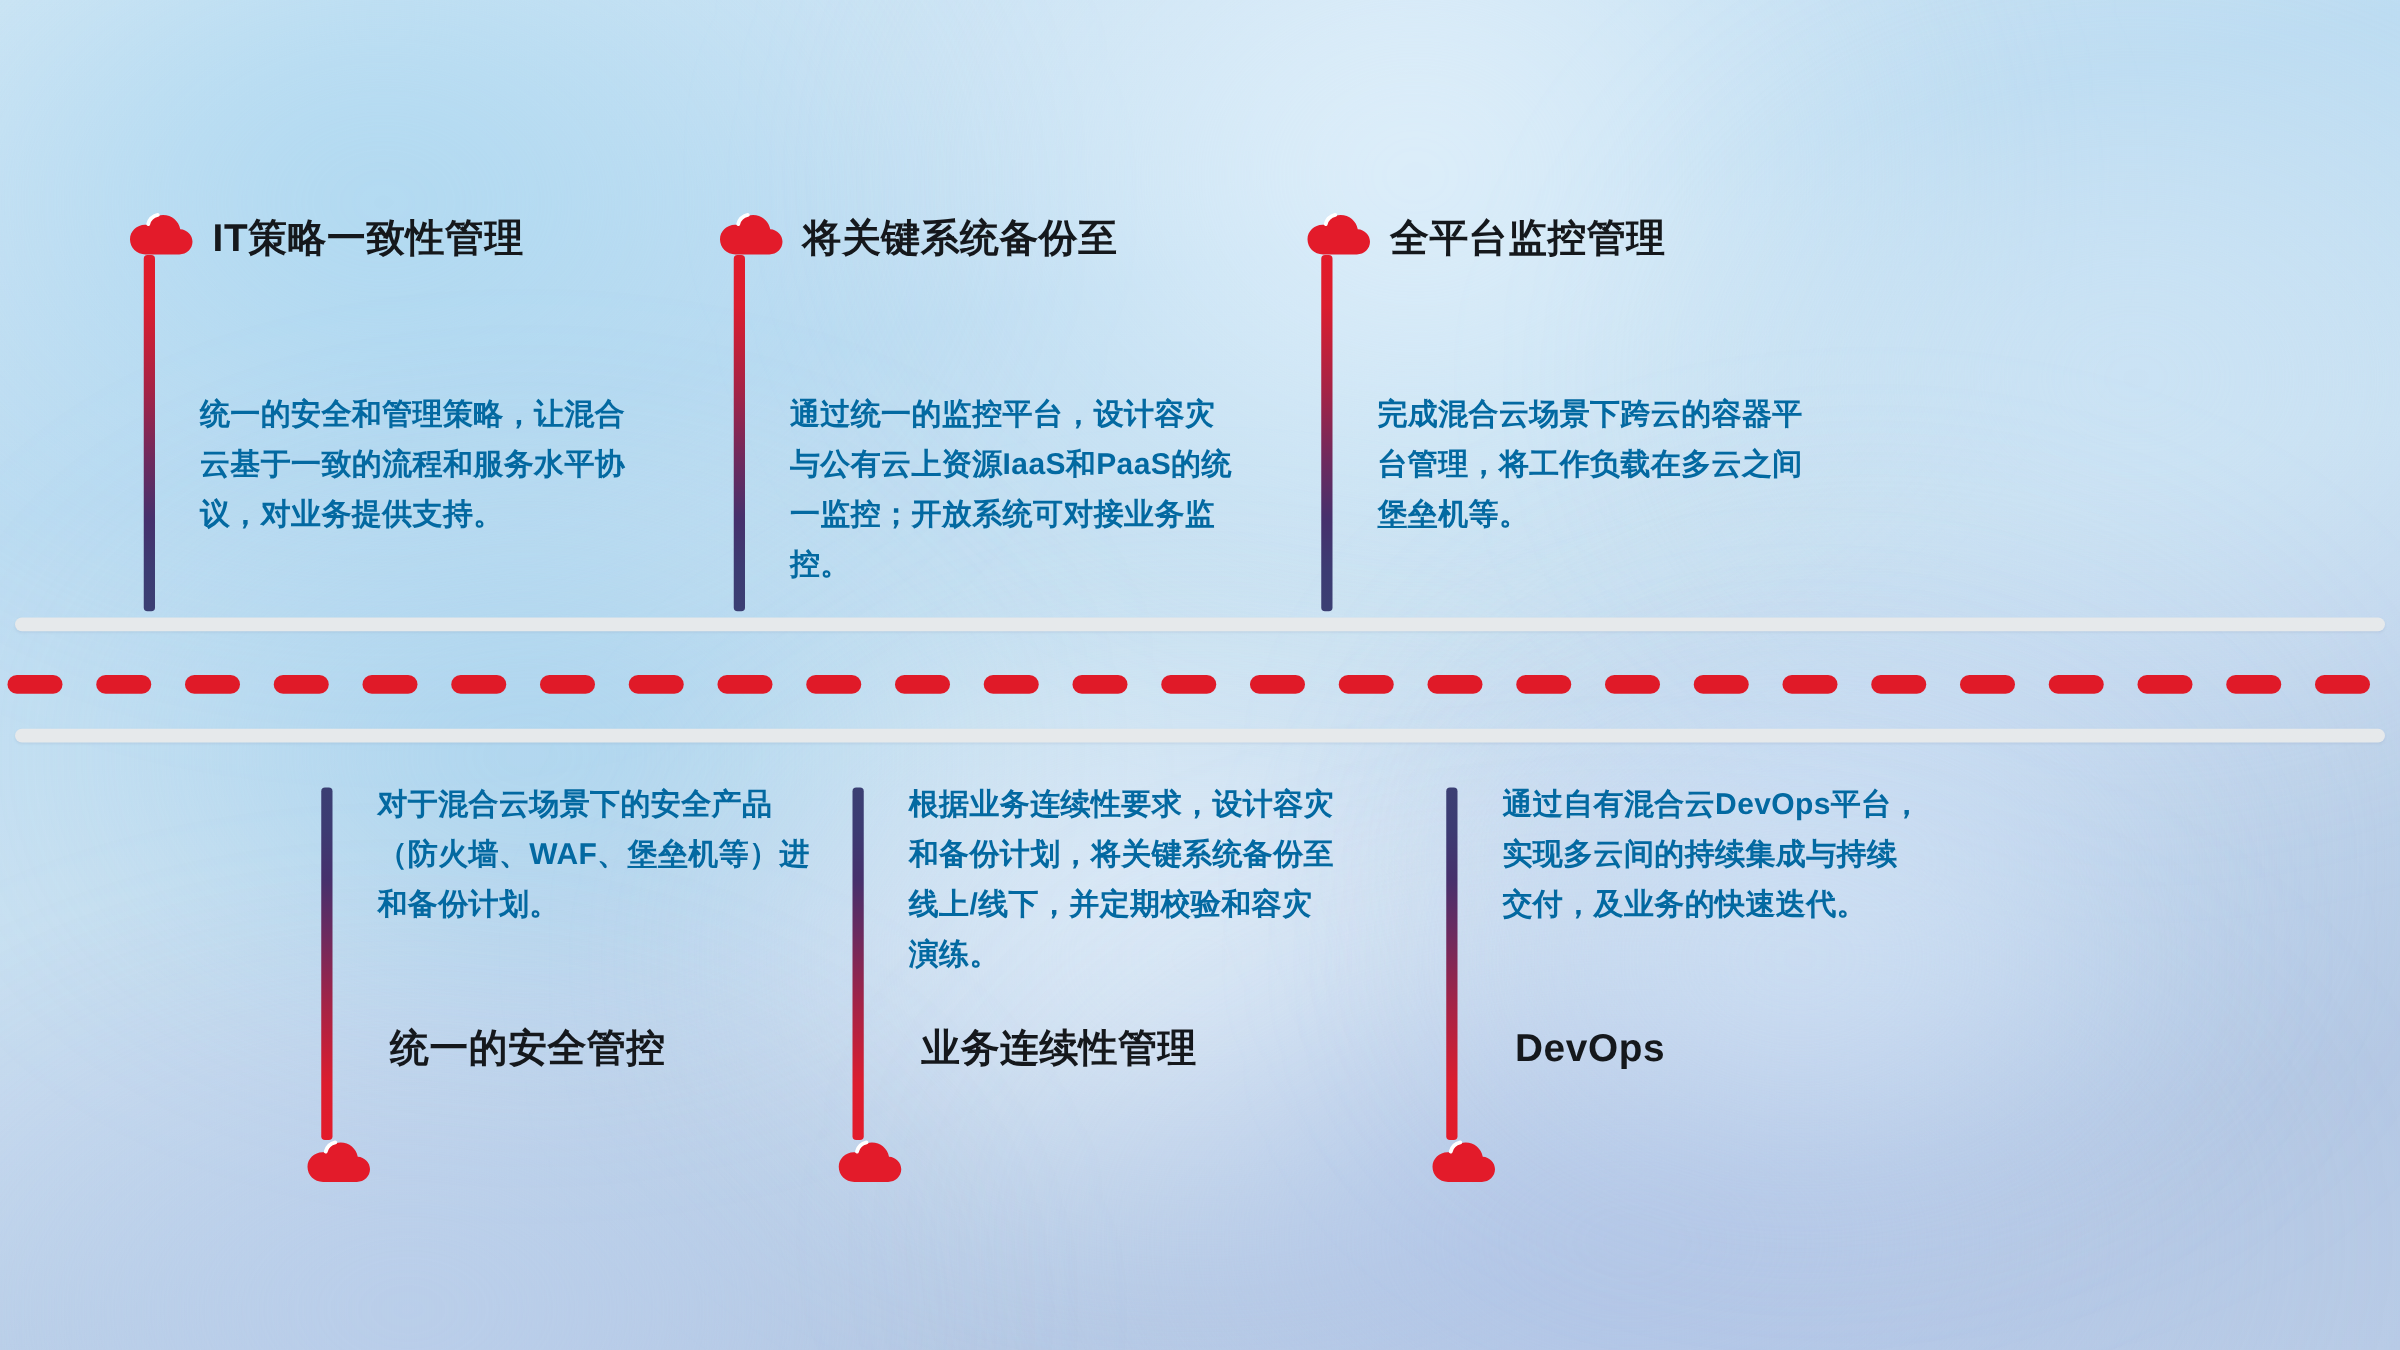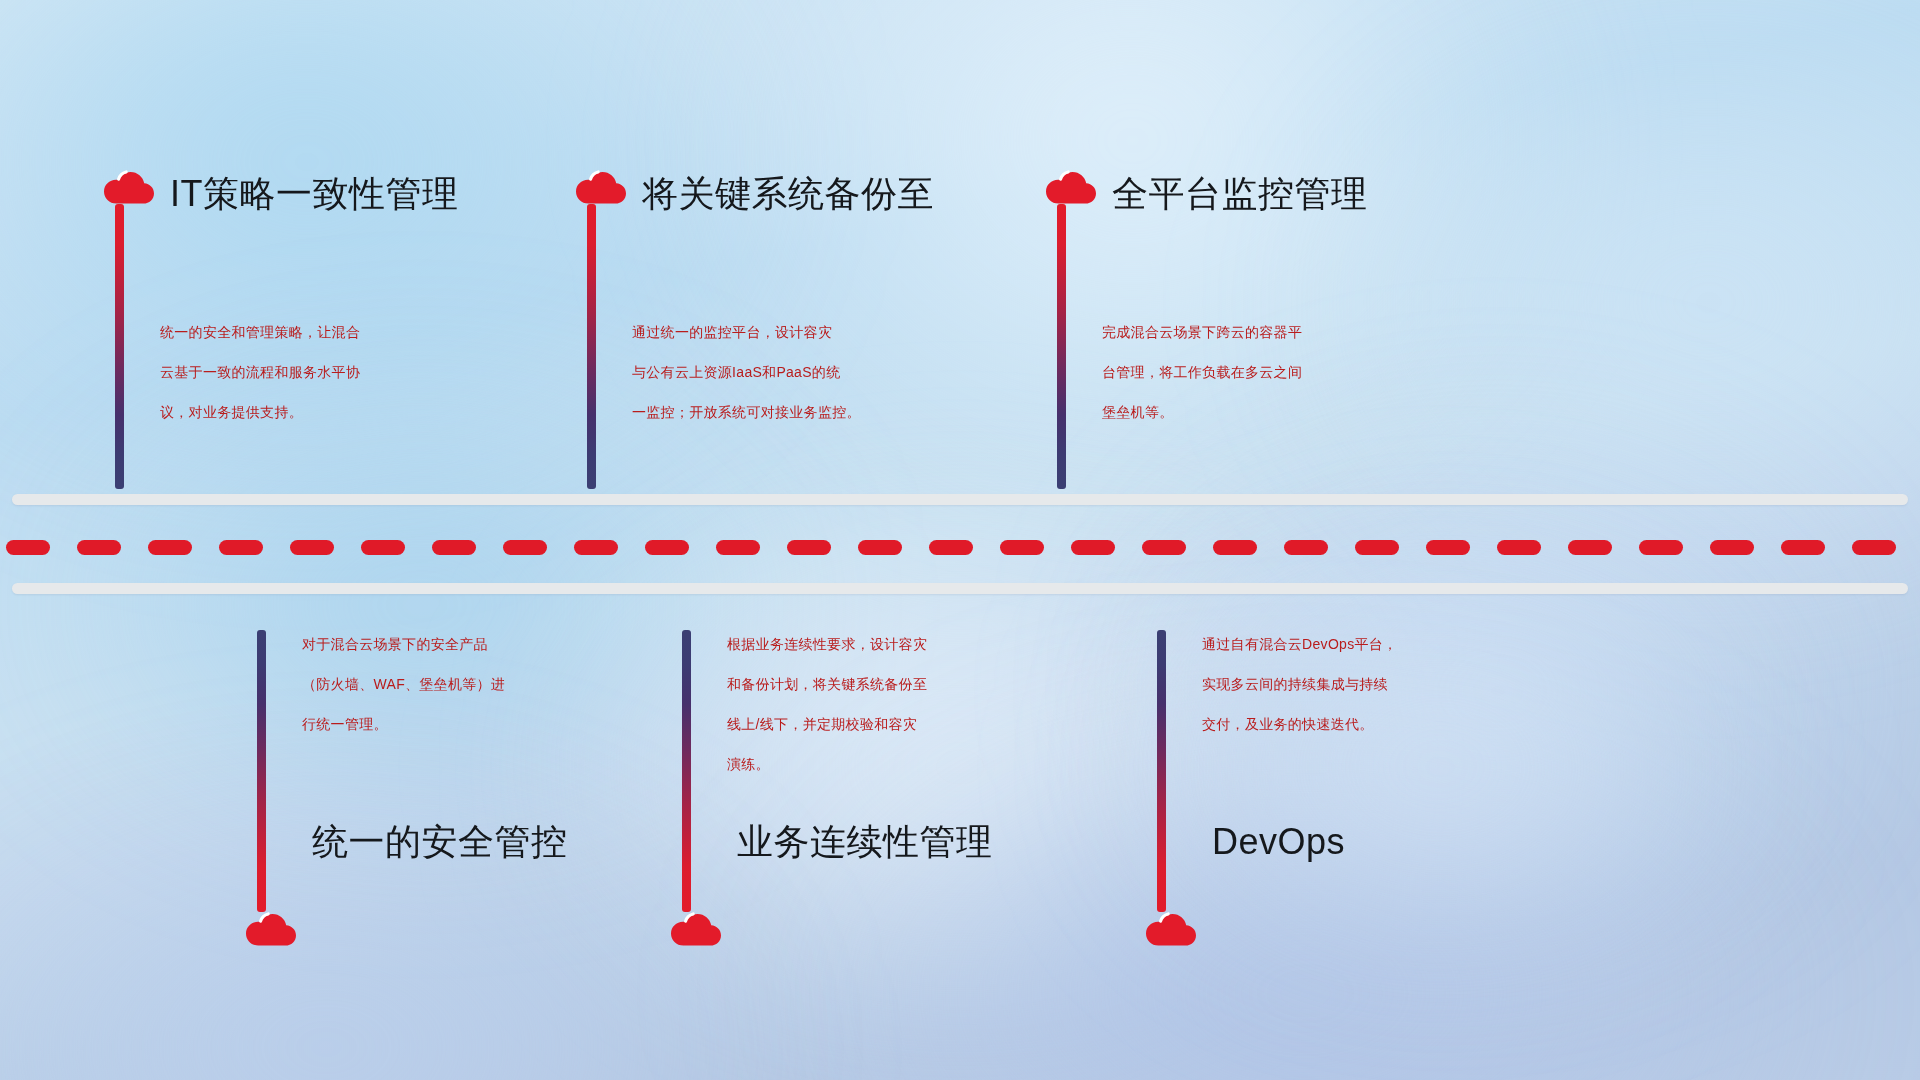--- a/index.html
+++ b/index.html
@@ -128,34 +128,34 @@
     left:72px; top:190px;
     white-space:nowrap;
   }
   .col-bot .cloud-wrap {
     position:absolute;
     left:0; top:272px;
   }
 
   
   .heading {
-    font-size:36px;
-    font-weight:400;
+    font-size:31px;
+    font-weight:700;
     color:#15181c;
     letter-spacing:.5px;
     line-height:1.2;
   }
   .body {
-    font-size:14px;
+    font-size:24px;
     line-height:40px;
-    color:#b91c1c;
+    color:#0369a1;
     letter-spacing:.3px;
     width:352px;
     white-space:pre-line;
-    font-weight:400;
+    font-weight:700;
   }
 
   
   .cloud-wrap { width:64px; height:44px; }
   .cloud-wrap svg { display:block; width:64px; height:44px; }
 </style>
 </head>
 <body>
 
 <div id="bg">
@@ -243,21 +243,21 @@
     <span class="dash"></span>
     <span class="dash"></span>
     <span class="dash"></span>
 </div>
 <div class="divider-bar" id="divider-bottom"></div>
 
 <div class="col col-bot" style="left:240px;">
   <div class="bar bar-up"></div>
   <div class="body">对于混合云场景下的安全产品
 （防火墙、WAF、堡垒机等）进
-行统一管理。</div>
+和备份计划。</div>
   <div class="heading">统一的安全管控</div>
   <div class="cloud-wrap">
     <svg viewBox="0 0 64 44" xmlns="http://www.w3.org/2000/svg">
       <path fill="#e31b2a" d="M18.5 43.5h27c5.8 0 10.5-4.5 10.5-10.1 0-5.4-4.3-9.8-9.8-10.1-1.1-6.4-6.8-11.3-13.7-11.3-5.6 0-10.5 3.3-12.6 8-0.6-0.1-1.2-0.2-1.9-0.2C11.4 19.8 6 25 6 31.4c0 6.7 5.2 12.1 12.5 12.1z"></path>
       <path fill="none" stroke="#ffffff" stroke-width="3.1" stroke-linecap="round" d="M20.6 19.2c0.9-3.6 3.8-6.4 7.6-7.3"></path>
     </svg>
   </div>
 </div>
 
 <div class="col col-bot" style="left:665px;">

